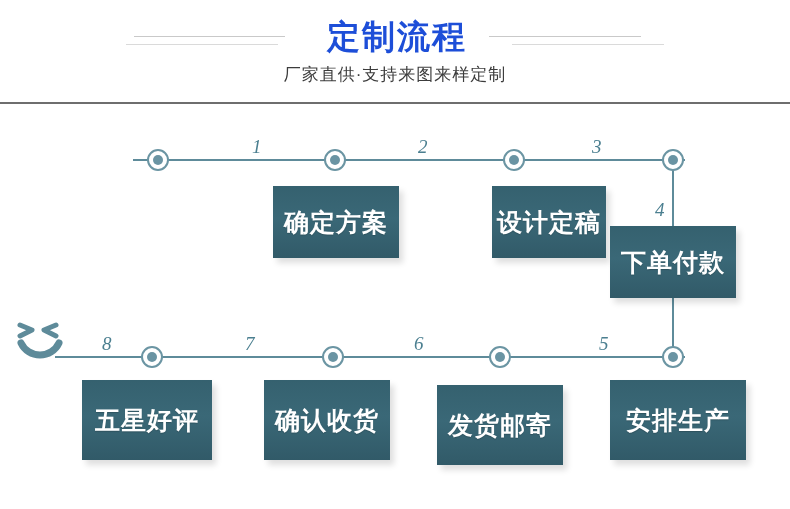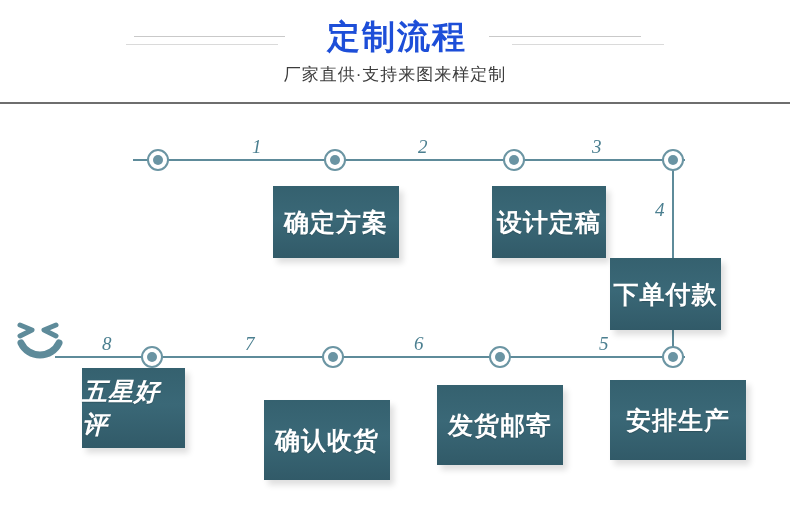--- a/index.html
+++ b/index.html
@@ -169,31 +169,31 @@
     <div class="node" style="left:503px; top:45px;"></div>
     <div class="node" style="left:662px; top:45px;"></div>
 
     <span class="step-num" style="left:252px; top:33px;">1</span>
     <span class="step-num" style="left:418px; top:33px;">2</span>
     <span class="step-num" style="left:592px; top:33px;">3</span>
     <span class="step-num" style="left:655px; top:96px;">4</span>
 
     <div class="box" style="left:273px; top:82px;  width:126px; height:72px;">确定方案</div>
     <div class="box" style="left:448px; top:82px;  width:114px; height:72px;margin-left:44px;">设计定稿</div>
-    <div class="box" style="left:610px; top:122px; width:111px; height:72px;margin-top:32px;">下单付款</div>
+    <div class="box" style="left:610px; top:122px; width:126px; height:72px;">下单付款</div>
 
     <div class="node" style="left:662px; top:242px;"></div>
     <div class="node" style="left:489px; top:242px;"></div>
     <div class="node" style="left:322px; top:242px;"></div>
     <div class="node" style="left:141px; top:242px;"></div>
 
     <span class="step-num" style="left:599px; top:230px;">5</span>
     <span class="step-num" style="left:414px; top:230px;">6</span>
     <span class="step-num" style="left:245px; top:230px;">7</span>
     <span class="step-num" style="left:102px; top:230px;">8</span>
 
     <div class="box" style="left:610px; top:276px; width:136px; height:80px;">安排生产</div>
     <div class="box" style="left:437px; top:281px; width:126px; height:80px;">发货邮寄</div>
-    <div class="box" style="left:264px; top:276px; width:126px; height:80px;margin-top:20px;">确认收货</div>
-    <div class="box" style="left:82px;  top:264px; width:103px; height:80px;font-style:italic;">五星好评</div>
+    <div class="box" style="left:264px; top:276px; width:126px; height:80px;">确认收货</div>
+    <div class="box" style="left:82px;  top:276px; width:130px; height:80px;">五星好评</div>
 
   </div>
 </div>
 
 </body></html>

